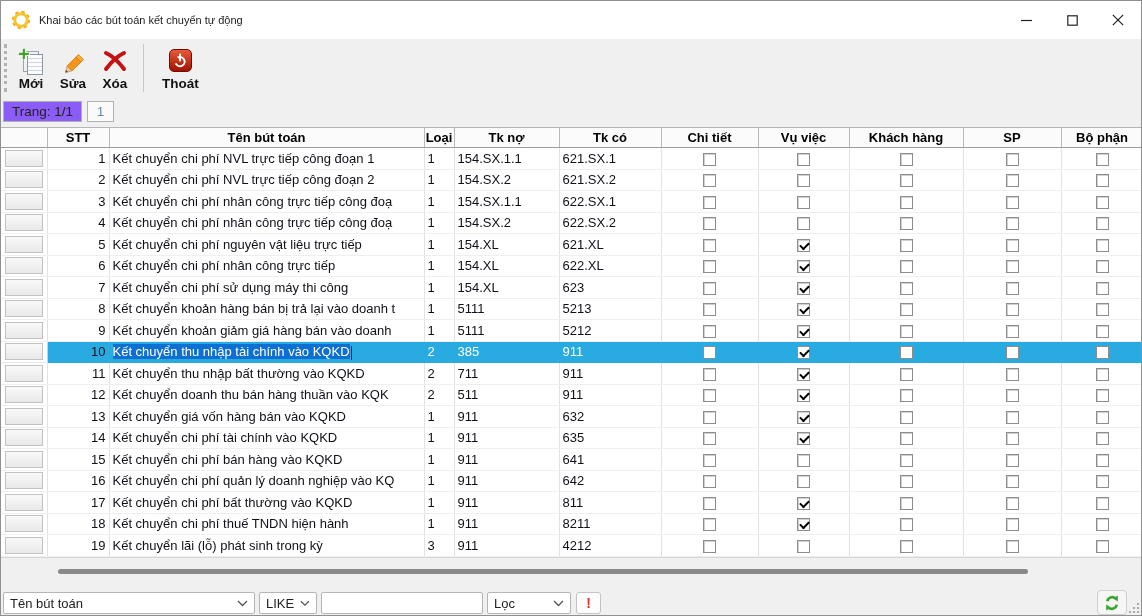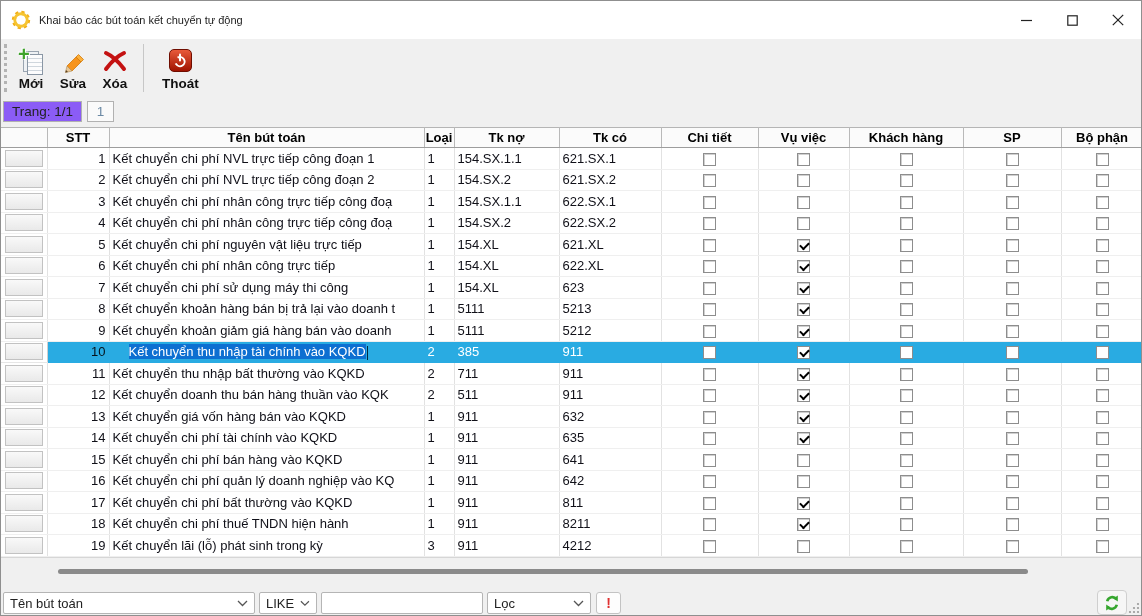--- a/index.html
+++ b/index.html
@@ -41,34 +41,34 @@
   td.rowhdr { padding:0 1px; border-right:1px solid #cfcfcf; border-bottom:1px solid #e6e6e6; background:#fff; }
   td.rowhdr .cap { height:17px; margin:1px 1px; background:linear-gradient(#f9f9f9,#e9e9e9); border:1px solid #c2c2c2; }
   td.stt { text-align:right; padding-right:4px; }
   td.cbcell { text-align:center; }
   .cb { position:relative; display:inline-block; width:13px; height:13px; background:#fff; border:1px solid #8d8d8d; box-shadow:inset 1px 1px 0 rgba(120,120,120,.35); vertical-align:middle; }
   .cb.checked::after { content:""; position:absolute; left:2px; top:2px; width:7px; height:4px; border-left:2px solid #000; border-bottom:2px solid #000; transform:rotate(-45deg); }
   tr.selected td { background:#29abe2; border-right-color:#29abe2; border-bottom-color:#29abe2; color:#fff; }
   tr.selected td.stt { color:#05131c; }
   tr.selected td.rowhdr { background:#fff; border-right-color:#cfcfcf; border-bottom-color:#e6e6e6; }
   tr.selected .cb { box-shadow:none; }
-  .sel-text { background:#0d6fd1; color:#fff;margin-left:16px; }
+  .sel-text { background:#0d6fd1; color:#fff; }
   .caret { display:inline-block; width:1px; height:14px; background:#04263d; vertical-align:middle; margin-left:1px; }
   
   .hscroll-zone { position:absolute; left:0; top:556px; width:1142px; height:30px; background:#f0f0f0; border-top:1px solid #d6d6d6; }
   .hscroll-thumb { position:absolute; left:57px; top:11px; width:970px; height:5px; border-radius:3px; background:#8a8a8a; }
   
   .filterbar { position:absolute; left:0; top:588px; width:1142px; height:28px; background:#f0f0f0; display:flex; align-items:center; }
   .combo, .filter-input { height:22px; background:#fff; border:1px solid #b5b5b5; border-radius:2px; font-size:13px; color:#222; display:flex; align-items:center; padding:0 6px; }
   .combo { justify-content:space-between; }
   .combo .chev { margin-left:6px; }
   .c-field { margin-left:2px; width:252px; }
   .c-op { margin-left:4px; width:58px; }
   .filter-input { margin-left:4px; width:162px; outline:none; }
-  .c-act { margin-left:4px; width:104px; }
+  .c-act { margin-left:4px; width:84px; }
   .bang-btn { margin-left:5px; width:25px; height:22px; background:#fdfdfd; border:1px solid #c3c3c3; border-radius:3px; color:#e03131; font-weight:bold; font-size:14px; text-align:center; line-height:20px; }
   .refresh-btn { position:absolute; right:16px; top:1px; width:30px; height:25px; background:#f6f6f6; border:1px solid #cfcfcf; border-radius:4px; display:flex; align-items:center; justify-content:center; }
   .resize-grip { position:absolute; right:1px; bottom:1px; }
 </style>
 </head>
 <body>
 
 <div class="window">
 
   <div class="titlebar">

